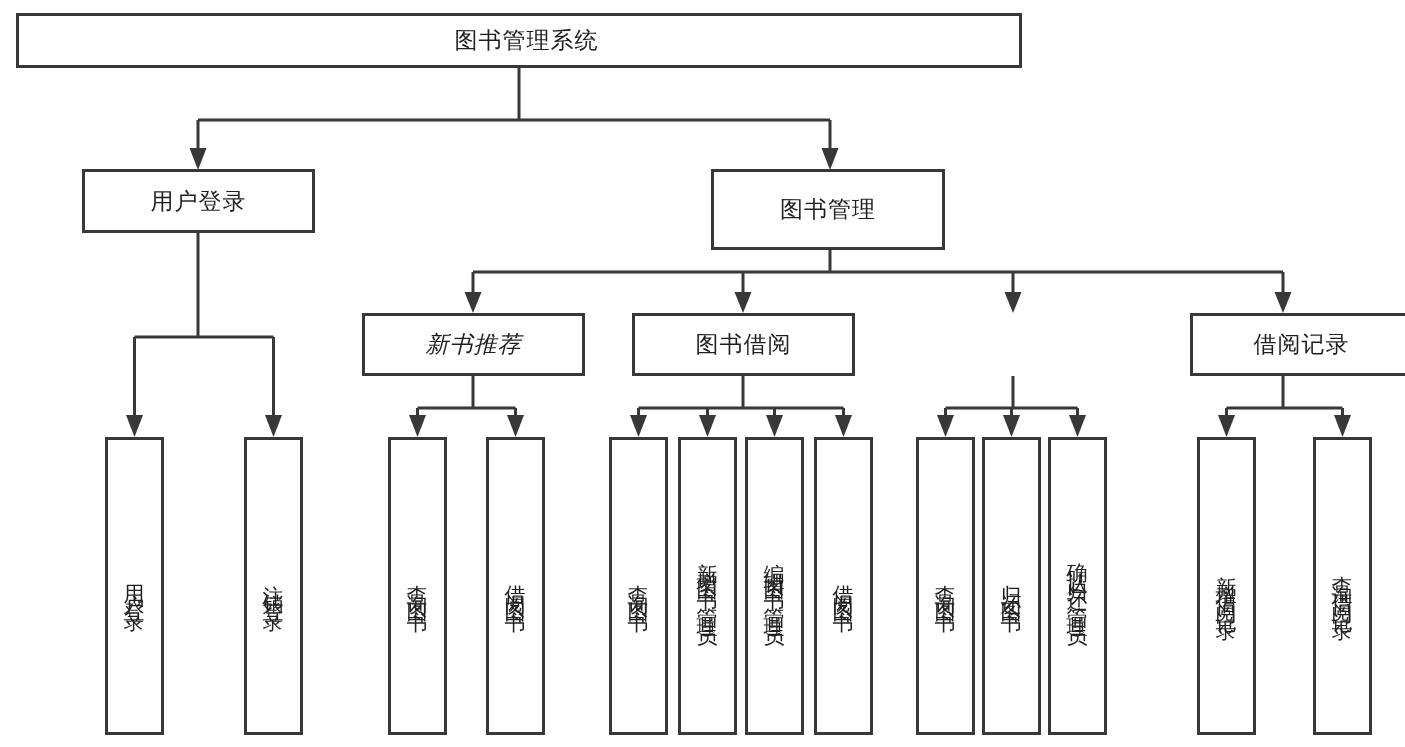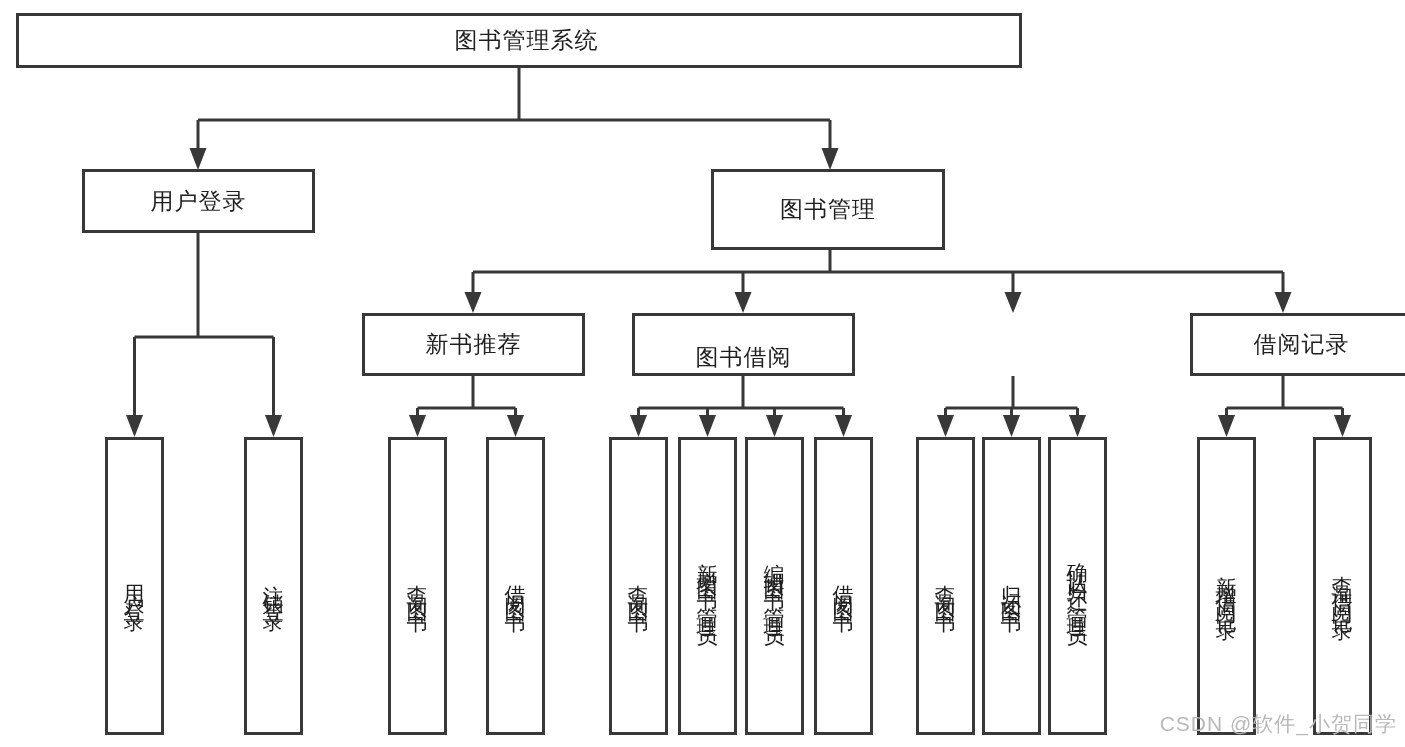--- a/index.html
+++ b/index.html
@@ -95,24 +95,24 @@
     <span class="hlabel">图书管理系统</span>
   </div>
 
   <div class="box" style="left:82px;top:169px;width:233px;height:64px;">
     <span class="hlabel">用户登录</span>
   </div>
   <div class="box" style="left:711px;top:169px;width:234px;height:81px;">
     <span class="hlabel">图书管理</span>
   </div>
 
-  <div class="box" style="left:362px;top:313px;width:223px;height:63px;">
+  <div class="box" style="left:362px;top:313px;width:223px;height:63px;font-style:italic;">
     <span class="hlabel">新书推荐</span>
   </div>
-  <div class="box" style="left:632px;top:313px;width:223px;height:63px;align-items:flex-end;">
+  <div class="box" style="left:632px;top:313px;width:223px;height:63px;">
     <span class="hlabel">图书借阅</span>
   </div>
   <div class="box" style="left:1190px;top:313px;width:223px;height:63px;">
     <span class="hlabel">借阅记录</span>
   </div>
 
   <div class="box vbox" style="left:105px;top:437px;width:59px;height:298px;">
     <span class="vlabel">用户登录</span>
   </div>
   <div class="box vbox" style="left:244px;top:437px;width:59px;height:298px;">
@@ -149,15 +149,14 @@
     <span class="vlabel">确认归还（管理员）</span>
   </div>
 
   <div class="box vbox" style="left:1197px;top:437px;width:59px;height:298px;">
     <span class="vlabel">新增借阅记录</span>
   </div>
   <div class="box vbox" style="left:1313px;top:437px;width:59px;height:298px;">
     <span class="vlabel">查询借阅记录</span>
   </div>
 
-  <div class="watermark">CSDN @软件_小贺同学</div>
 
 </div>
 
 </body></html>

